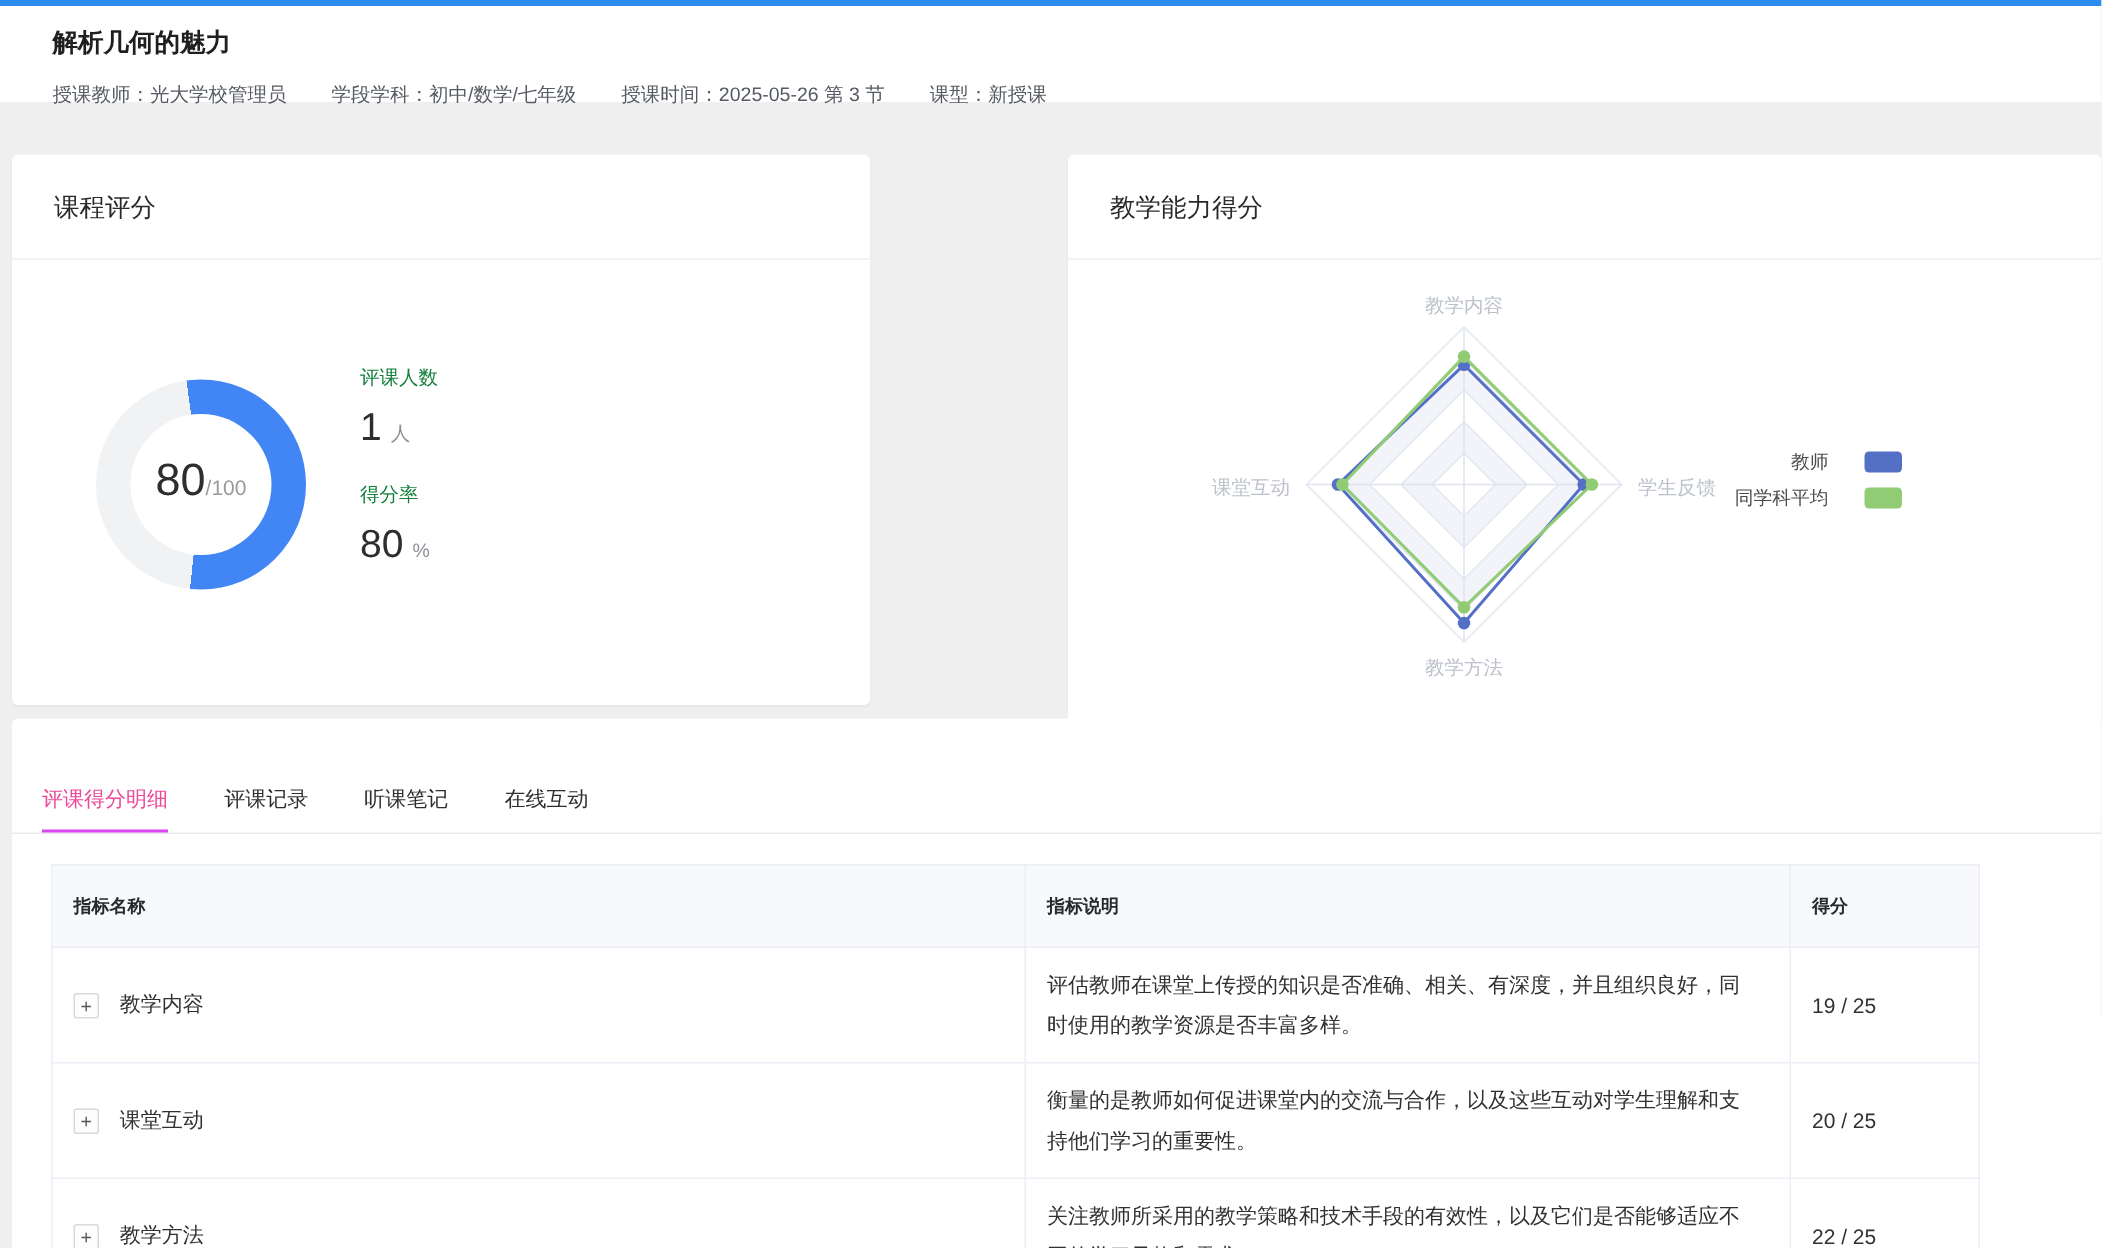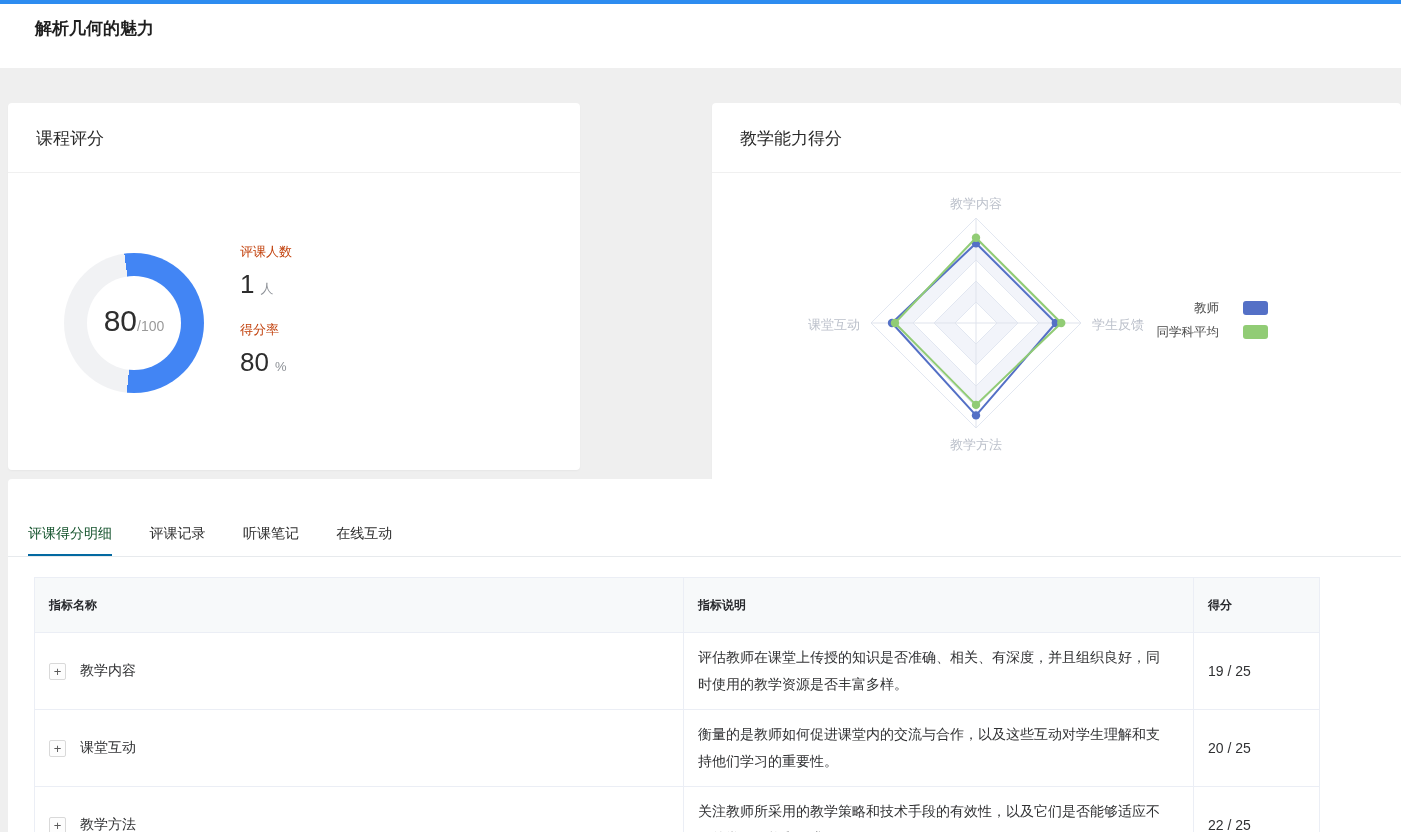--- a/index.html
+++ b/index.html
@@ -24,21 +24,21 @@
   .donut-hole { width:94px; height:94px; border-radius:50%; background:#fff;
                 display:flex; align-items:baseline; justify-content:center; padding-top:30px; }
   .donut-score { font-size:30px; color:#2e2e2e; line-height:1; }
   .donut-den
 
 
  { font-size:14px; color:#9a9a9a; }
   .donut-den { font-size:14px; color:#9a9a9a; }
 
   .gauge-stats { position:absolute; left:232px; top:140px; }
-  .stat-label { font-size:13px; color:#c2410c; }
+  .stat-label { font-size:13px; color:#15803d; }
   .stat-value-row { margin-top:9px; display:flex; align-items:baseline; }
   .stat-value { font-size:26px; color:#2d2d2d; line-height:1.1; }
   .stat-unit { font-size:13px; color:#8d9197; margin-left:6px; }
   .stat-group + .stat-group { margin-top:22px; }
 
   
   .radar-svg { position:absolute; left:0; top:0; width:689px; height:367px; }
   .radar-label { position:absolute; font-size:13px; color:#BCC1CB; white-space:nowrap; }
   .radar-label-top    { left:264px; top:92px;  transform:translateX(-50%); }
   .radar-label-right  { left:380px; top:213px; }
@@ -47,41 +47,47 @@
   .legend { position:absolute; left:386px; top:197px; width:170px; }
   .legend-row { display:flex; align-items:center; justify-content:flex-end; gap:24px; height:16px; margin-bottom:8px; }
   .legend-text { font-size:12.5px; color:#4b4b4b; }
   .legend-swatch { width:25px; height:14px; border-radius:3px; }
 
   
   .bottom-panel { position:absolute; left:8px; top:479px; width:1393px; height:420px; background:#fff;
                   border-radius:4px 4px 0 0; }
   .tabs { padding:45px 0 0 20px; border-bottom:1px solid #E7EAED; }
   .tab { display:inline-block; margin-right:33px; padding-bottom:13px; font-size:14px; color:#2e2e2e; cursor:pointer; }
-  .tab.active { color:#14532d; border-bottom:2px solid #0369a1; padding-bottom:11px; }
+  .tab.active { color:#ec4899; border-bottom:2px solid #d946ef; padding-bottom:11px; }
 
   table.score-table { margin:20px 0 0 26px; width:1285px; border-collapse:collapse; table-layout:fixed; }
   .score-table th, .score-table td { border:1px solid #EBEEF5; text-align:left; }
   .score-table th { height:55px; background:#F7F9FA; font-size:12px; font-weight:bold; color:#27292d; padding-left:14px; }
   .score-table td { height:76px; font-size:14px; color:#303133; vertical-align:middle; }
   .td-name { padding-left:14px; }
   .td-desc { padding:11px 28px 11px 14px; line-height:27px; }
   .td-score { padding-left:14px; color:#46494e; }
   .expand-btn { display:inline-flex; width:17px; height:17px; border:1px solid #D9D9D9; border-radius:2px;
                 background:#FDFDFD; color:#595959; font-size:13px; line-height:1;
                 align-items:center; justify-content:center; vertical-align:middle; cursor:pointer; }
   .row-name { margin-left:10px; vertical-align:middle; }
 </style>
 </head>
 <body>
 
 <div class="topbar" style="background: rgb(45, 140, 240);"></div>
 
 <div class="page-header">
   <div class="page-title">解析几何的魅力</div>
+  <div class="meta-row">
+    <span>授课教师：光大学校管理员</span>
+    <span>学段学科：初中/数学/七年级</span>
+    <span>授课时间：2025-05-26 第 3 节</span>
+    <span>课型：新授课</span>
+  </div>
 </div>
 
 <div class="card card-left">
   <div class="card-title">课程评分</div>
   <div class="card-divider"></div>
   <div class="donut" id="gauge-donut" style="background: conic-gradient(from -8deg, rgb(66, 133, 244) 0deg, rgb(66, 133, 244) 194deg, rgb(241, 242, 244) 194deg, rgb(241, 242, 244) 360deg);">
     <div class="donut-hole">
       <span class="donut-score">80</span>
       <span class="donut-den">/100</span>
     </div>

